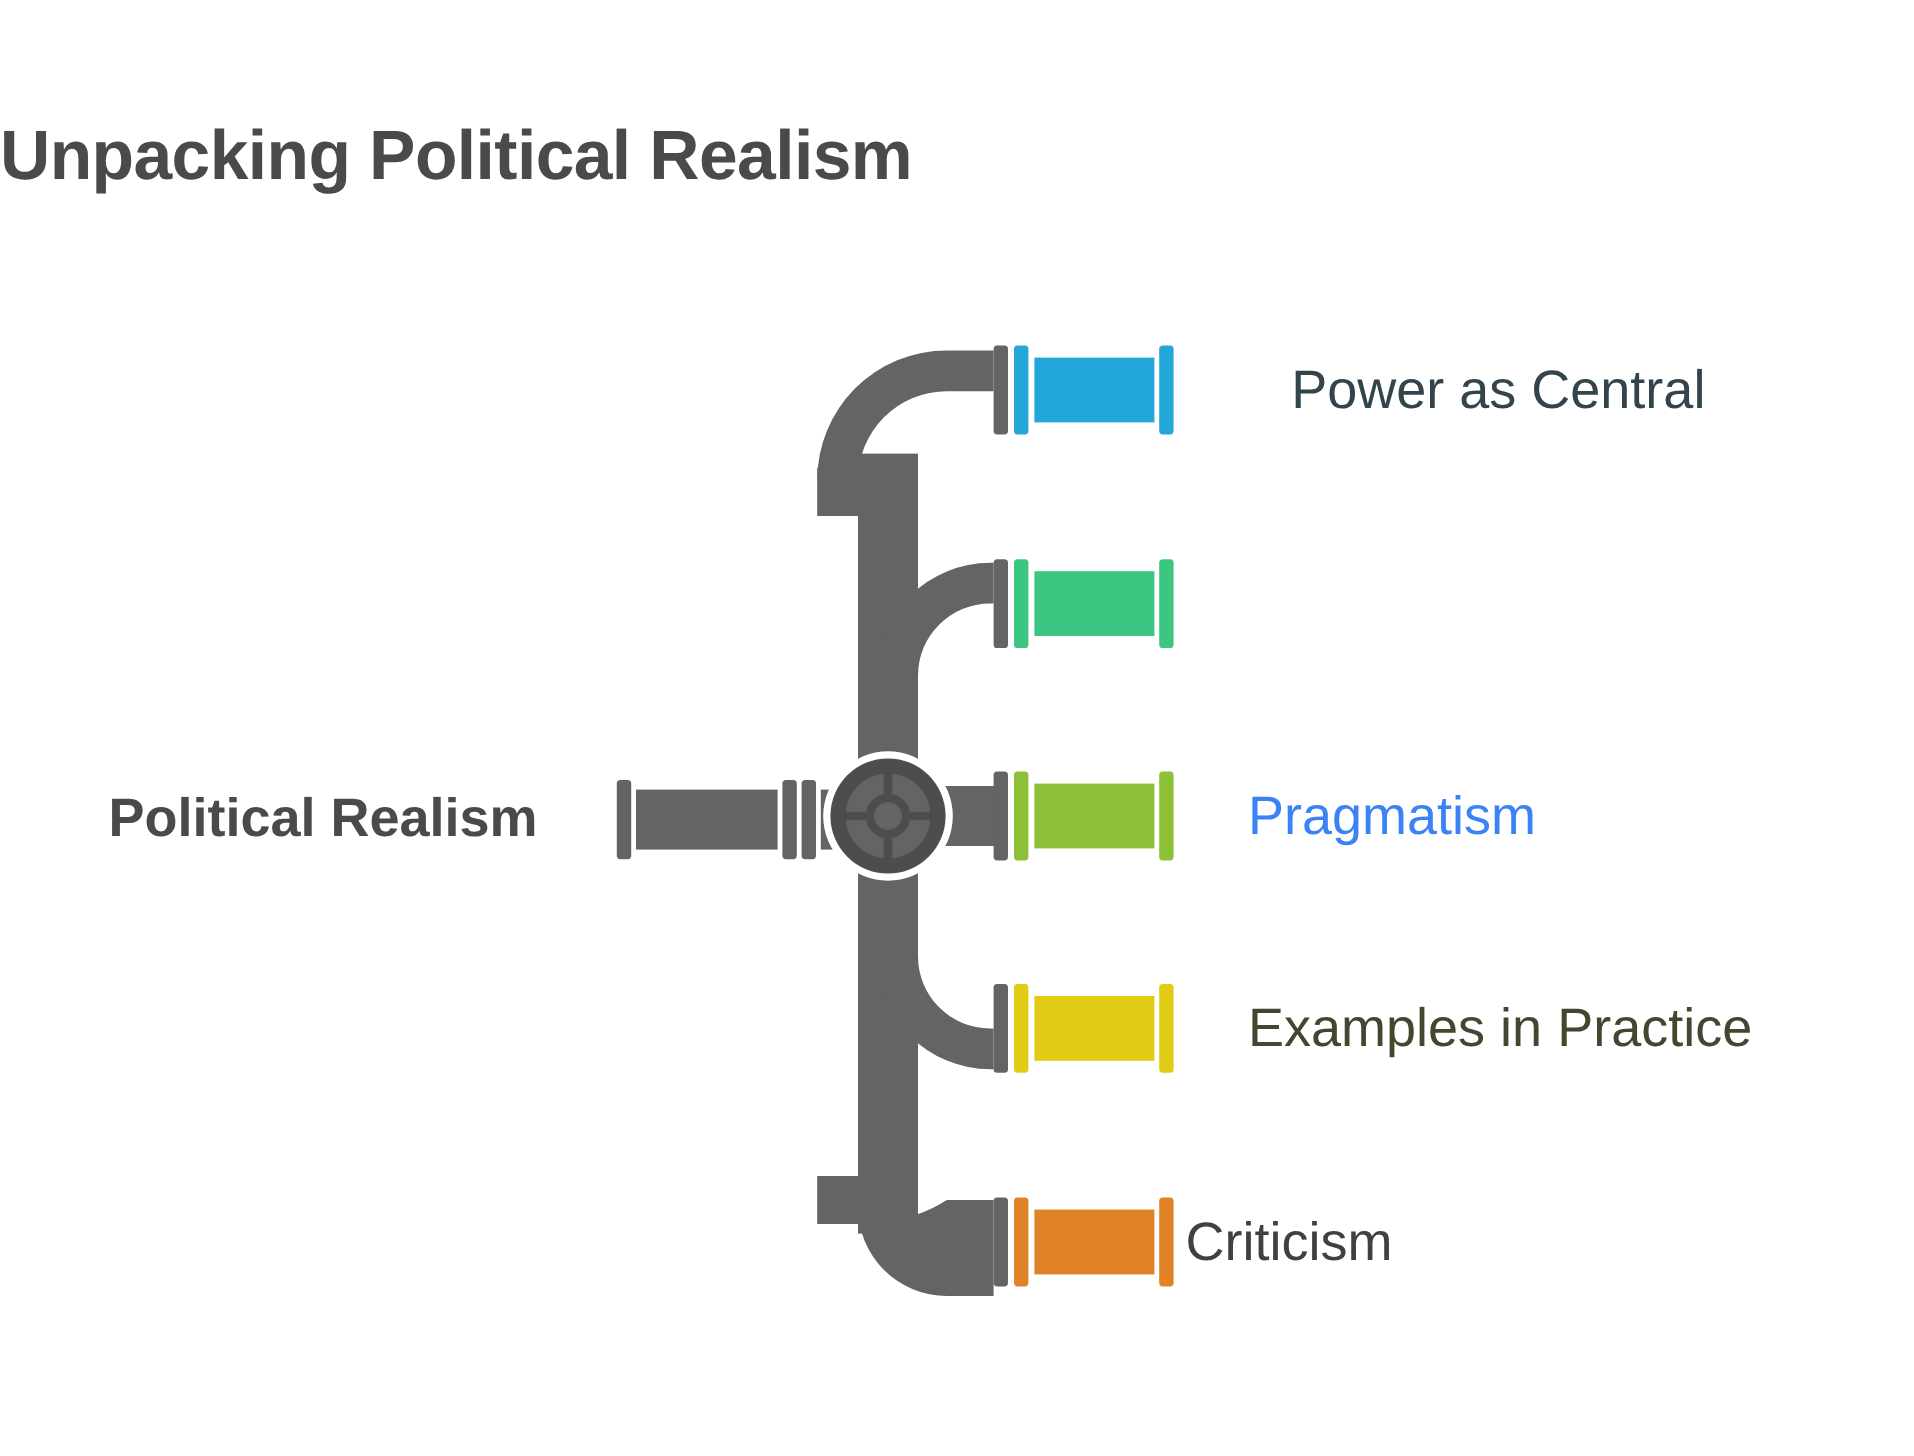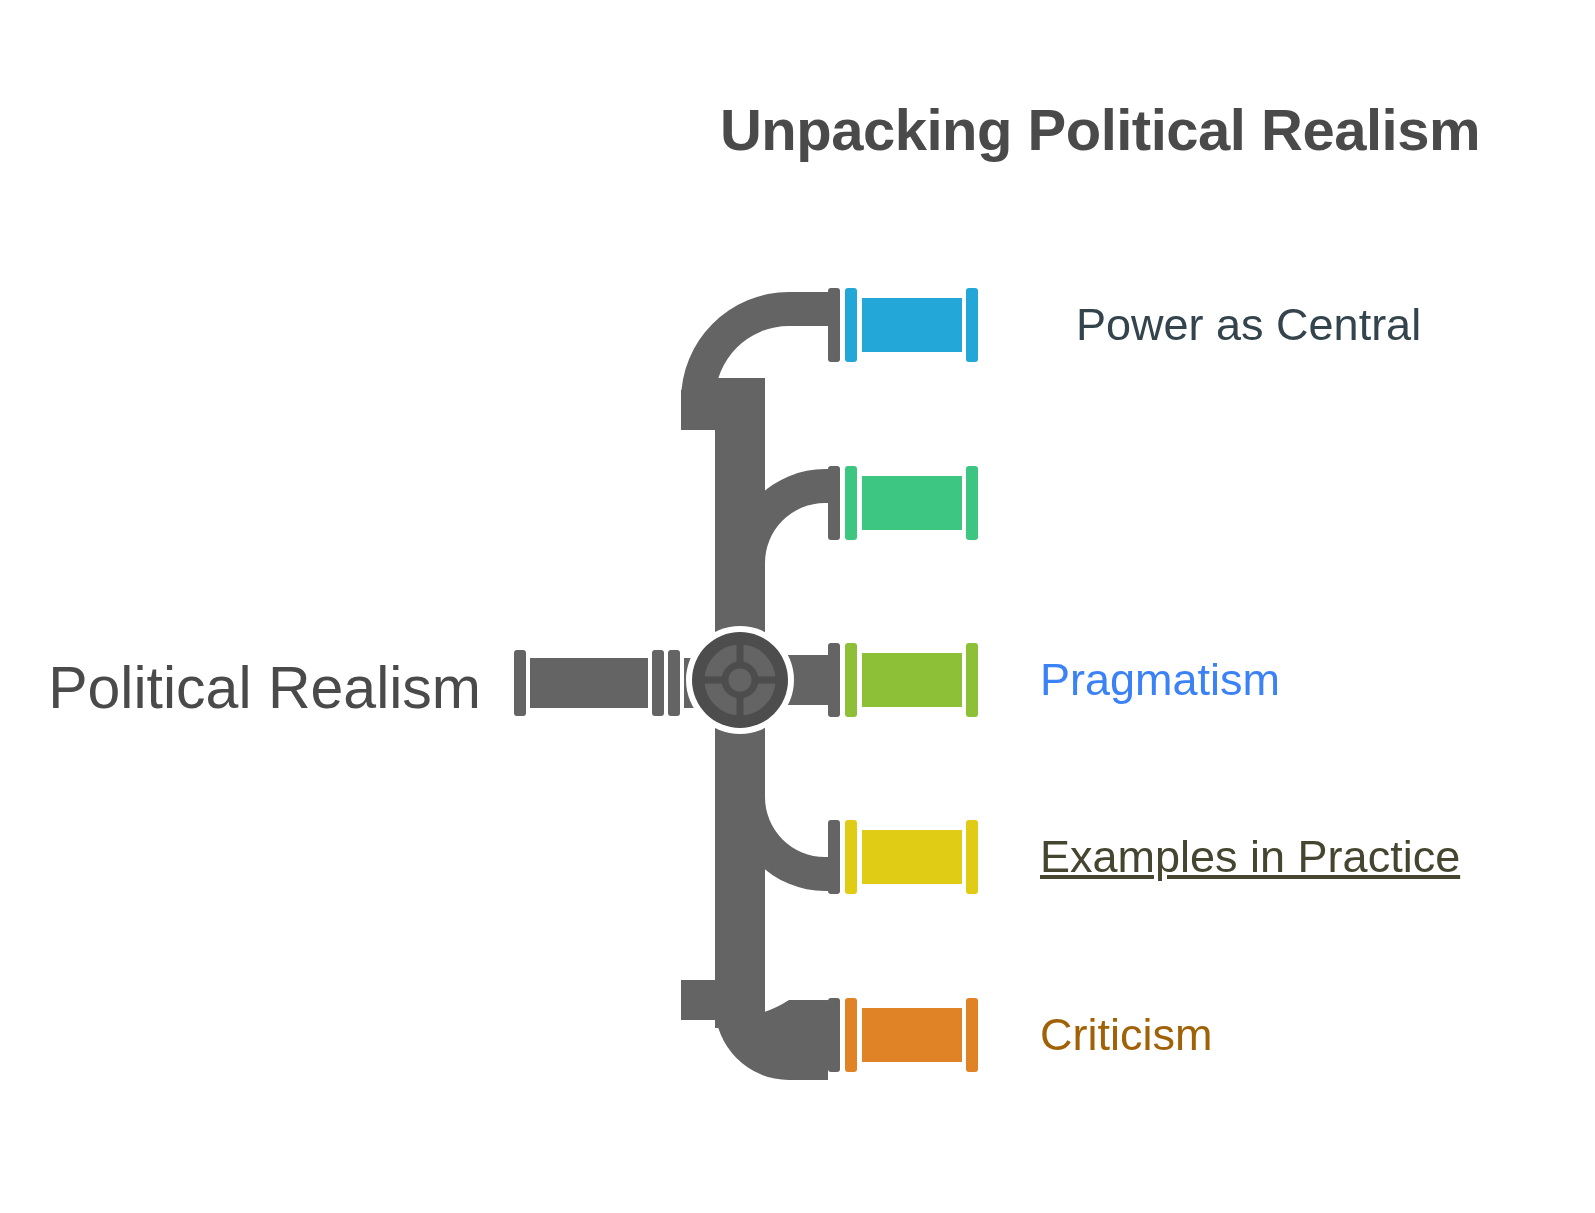--- a/index.html
+++ b/index.html
@@ -17,21 +17,21 @@
     position: relative;
     width: 1595px;
     height: 1213px;
     background: #ffffff;
   }
   #title {
     position: absolute;
     left: 0;
     top: 96px;
     width: 1480px;
-    text-align: right;
+    text-align: left;
     font-size: 58px;
     font-weight: bold;
     letter-spacing: -0.5px;
     color: #4a4a4a;
     font-family: "Liberation Sans", sans-serif;
     white-space: nowrap;
   }
   #diagram {
     position: absolute;
     left: 0;
@@ -40,27 +40,28 @@
   .branch-label {
     position: absolute;
     font-size: 45px;
     font-weight: normal;
     font-family: "Liberation Sans", sans-serif;
     white-space: nowrap;
     line-height: 1;
   }
   #source-label {
     position: absolute;
-    font-size: 59px;
+    font-size: 45px;
     color: #4a4a4a;
     font-family: "Liberation Sans", sans-serif;
     white-space: nowrap;
-    right: 1114px;
+    right: 1147px;
     top: 659px;
     line-height: 1;
+    font-weight: bold;
   }
 </style>
 </head>
 <body>
 
 <div id="canvas">
 
   <div id="title">Unpacking Political Realism</div>
 
   <svg id="diagram" width="1595" height="1213" viewBox="0 0 1595 1213">
@@ -163,17 +164,17 @@
 
   </svg>
 
   <div id="source-label">Political Realism</div>
 
   <div class="branch-label" style="left:1040px; top:302px; color:#33444d;margin-left:36px;">Power as Central</div>
 
 
   <div class="branch-label" style="left:1040px; top:657px; color:#3b82f6;">Pragmatism</div>
 
-  <div class="branch-label" style="left:1040px; top:834px; color:#454530;text-decoration:underline;">Examples in Practice</div>
+  <div class="branch-label" style="left:1040px; top:834px; color:#454530;">Examples in Practice</div>
 
-  <div class="branch-label" style="left:1040px; top:1012px; color:#a16207;">Criticism</div>
+  <div class="branch-label" style="left:988px; top:1012px; color:#404040;">Criticism</div>
 
 </div>
 
 </body></html>

